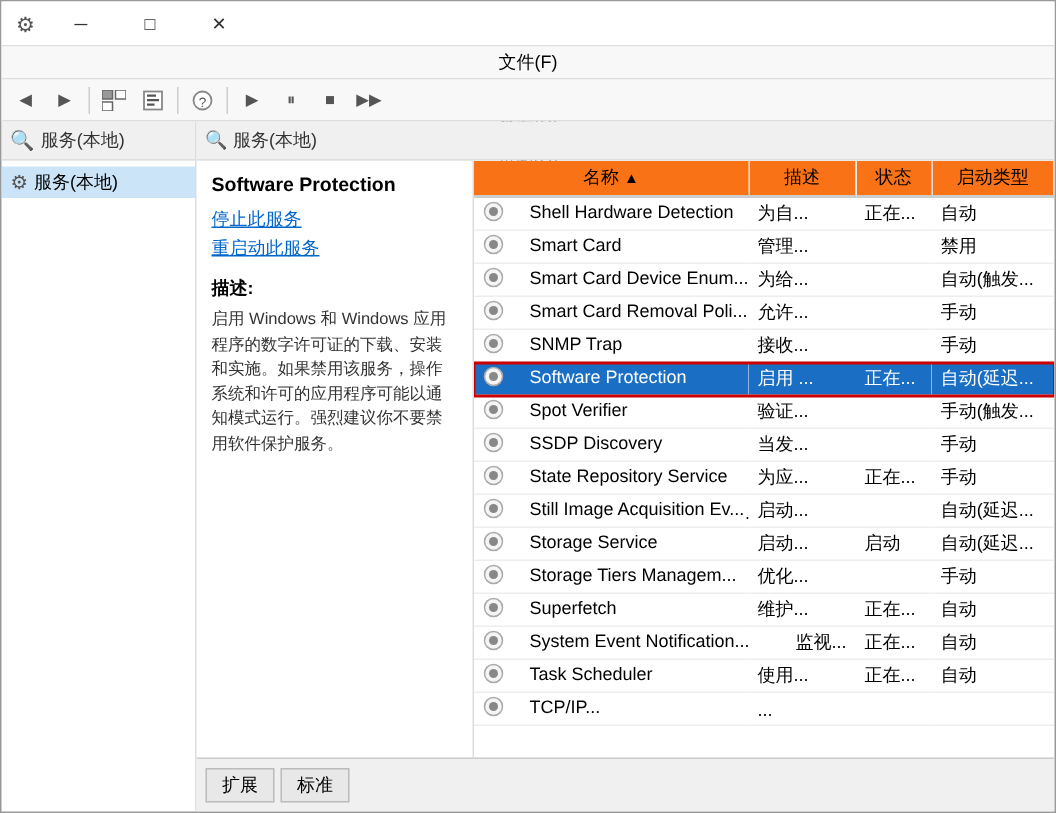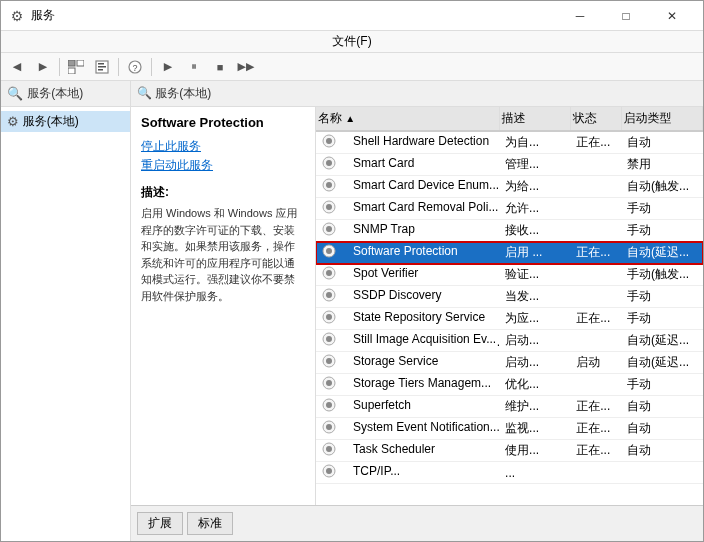--- a/index.html
+++ b/index.html
@@ -220,25 +220,25 @@
       position: relative;
     }
 
     
     .services-table {
       width: 100%;
       border-collapse: collapse;
       font-size: 12px;
     }
     .services-table thead th {
-      background: #e5e5e5;
+      background: #f97316;
       border-right: 1px solid #ddd;
       border-bottom: 2px solid #ccc;
       padding: 3px 2px;
-      text-align: left;
+      text-align: center;
       font-weight: normal;
       cursor: pointer;
       white-space: nowrap;
       position: sticky;
       top: 0;
       z-index: 1;
     }
     .services-table tbody tr {
       cursor: pointer;
     }
@@ -293,21 +293,20 @@
     .col-status { width: 50px; }
     .col-startup { width: 80px; }
   </style>
 </head>
 <body>
 
 <div class="window">
 
   <div class="title-bar">
     <span class="title-bar-icon">⚙</span>
-    <span class="title-bar-text">服务</span>
     <div class="title-bar-buttons">
       <button class="title-btn">─</button>
       <button class="title-btn">□</button>
       <button class="title-btn close">✕</button>
     </div>
   </div>
 
   <div class="menu-bar">
     <span class="menu-item">文件(F)</span>
     <span class="menu-item">操作(A)</span>
@@ -548,21 +547,21 @@
                   <td>自动</td>
                 </tr>
                 <tr>
                   <td style="max-width: 180px;"><span class="service-row-icon">
                       <svg width="14" height="14" viewBox="0 0 14 14" style="vertical-align:middle;margin-right:3px;flex-shrink:0">
       <circle cx="7" cy="7" r="6" fill="#f5f5f5" stroke="#aaa" stroke-width="1"></circle>
       <circle cx="7" cy="7" r="3" fill="#888"></circle>
     </svg>
                       <span>System Event Notification...</span>
                     </span></td>
-                  <td style="max-width: 70px;">监视...</td>
+                  <td style="max-width: 70px; text-align: right;">监视...</td>
                   <td>正在...</td>
                   <td>自动</td>
                 </tr>
                 <tr>
                   <td style="max-width: 180px;"><span class="service-row-icon">
                       <svg width="14" height="14" viewBox="0 0 14 14" style="vertical-align:middle;margin-right:3px;flex-shrink:0">
       <circle cx="7" cy="7" r="6" fill="#f5f5f5" stroke="#aaa" stroke-width="1"></circle>
       <circle cx="7" cy="7" r="3" fill="#888"></circle>
     </svg>
                       <span>Task Scheduler</span>

